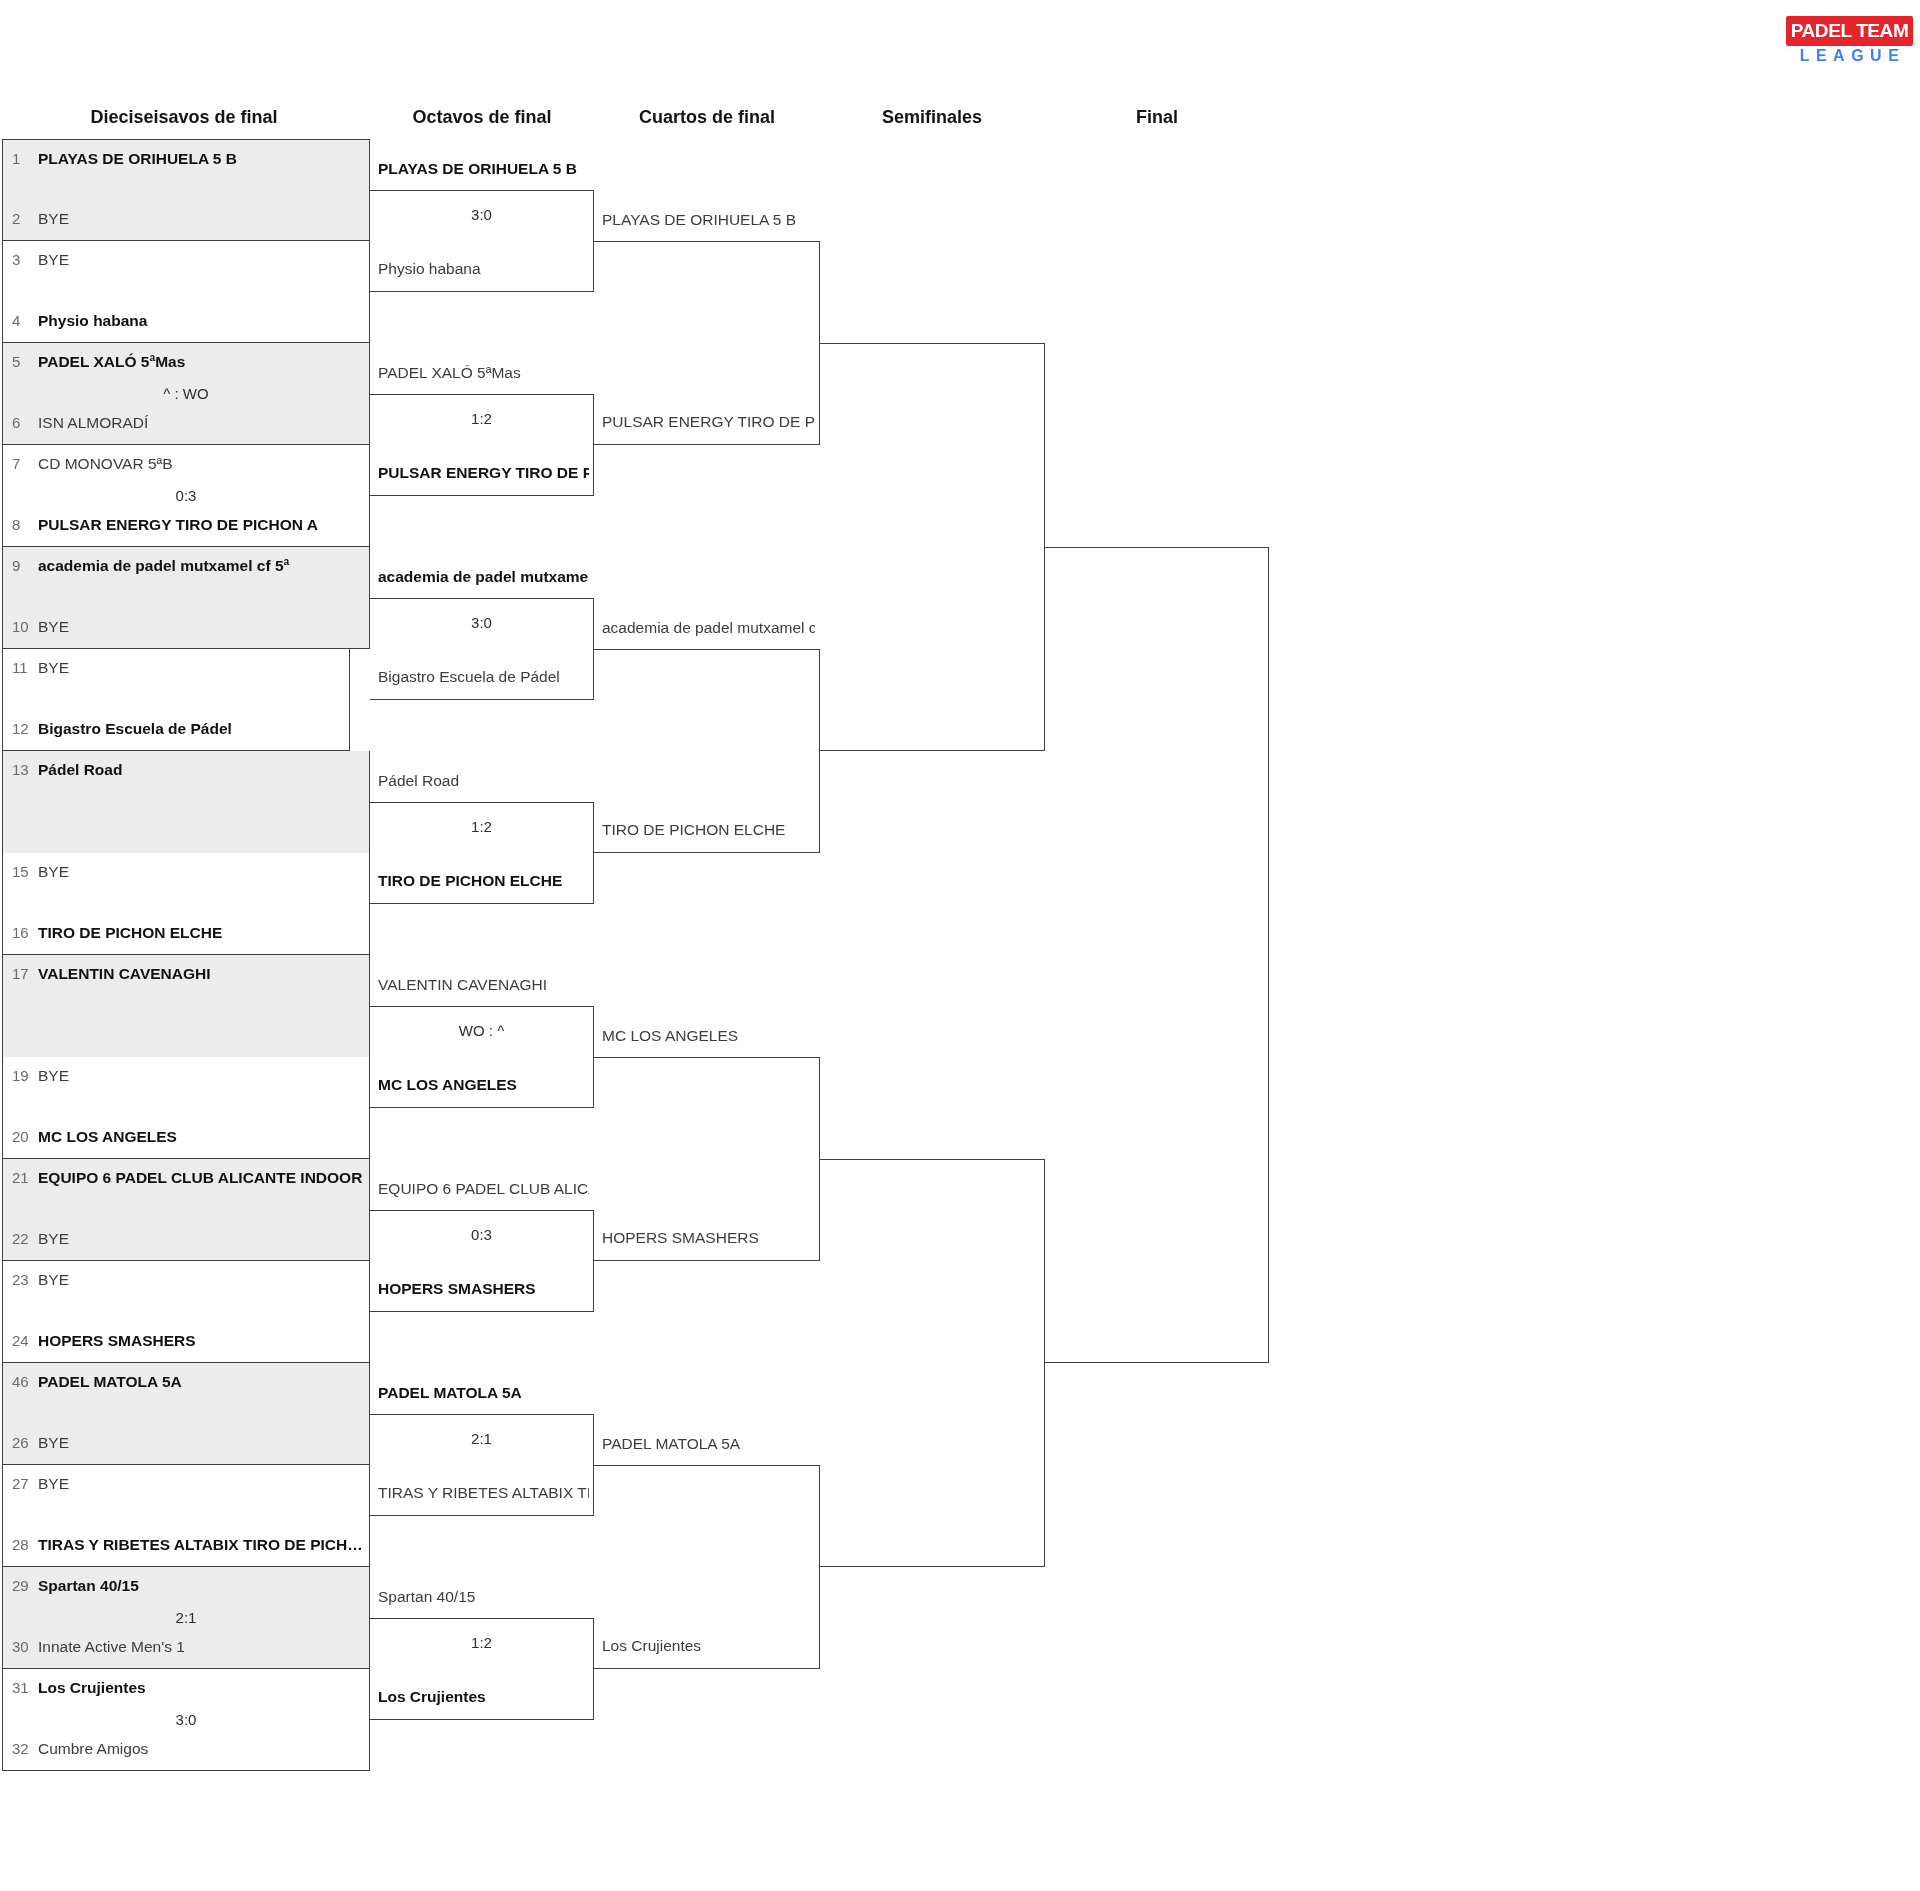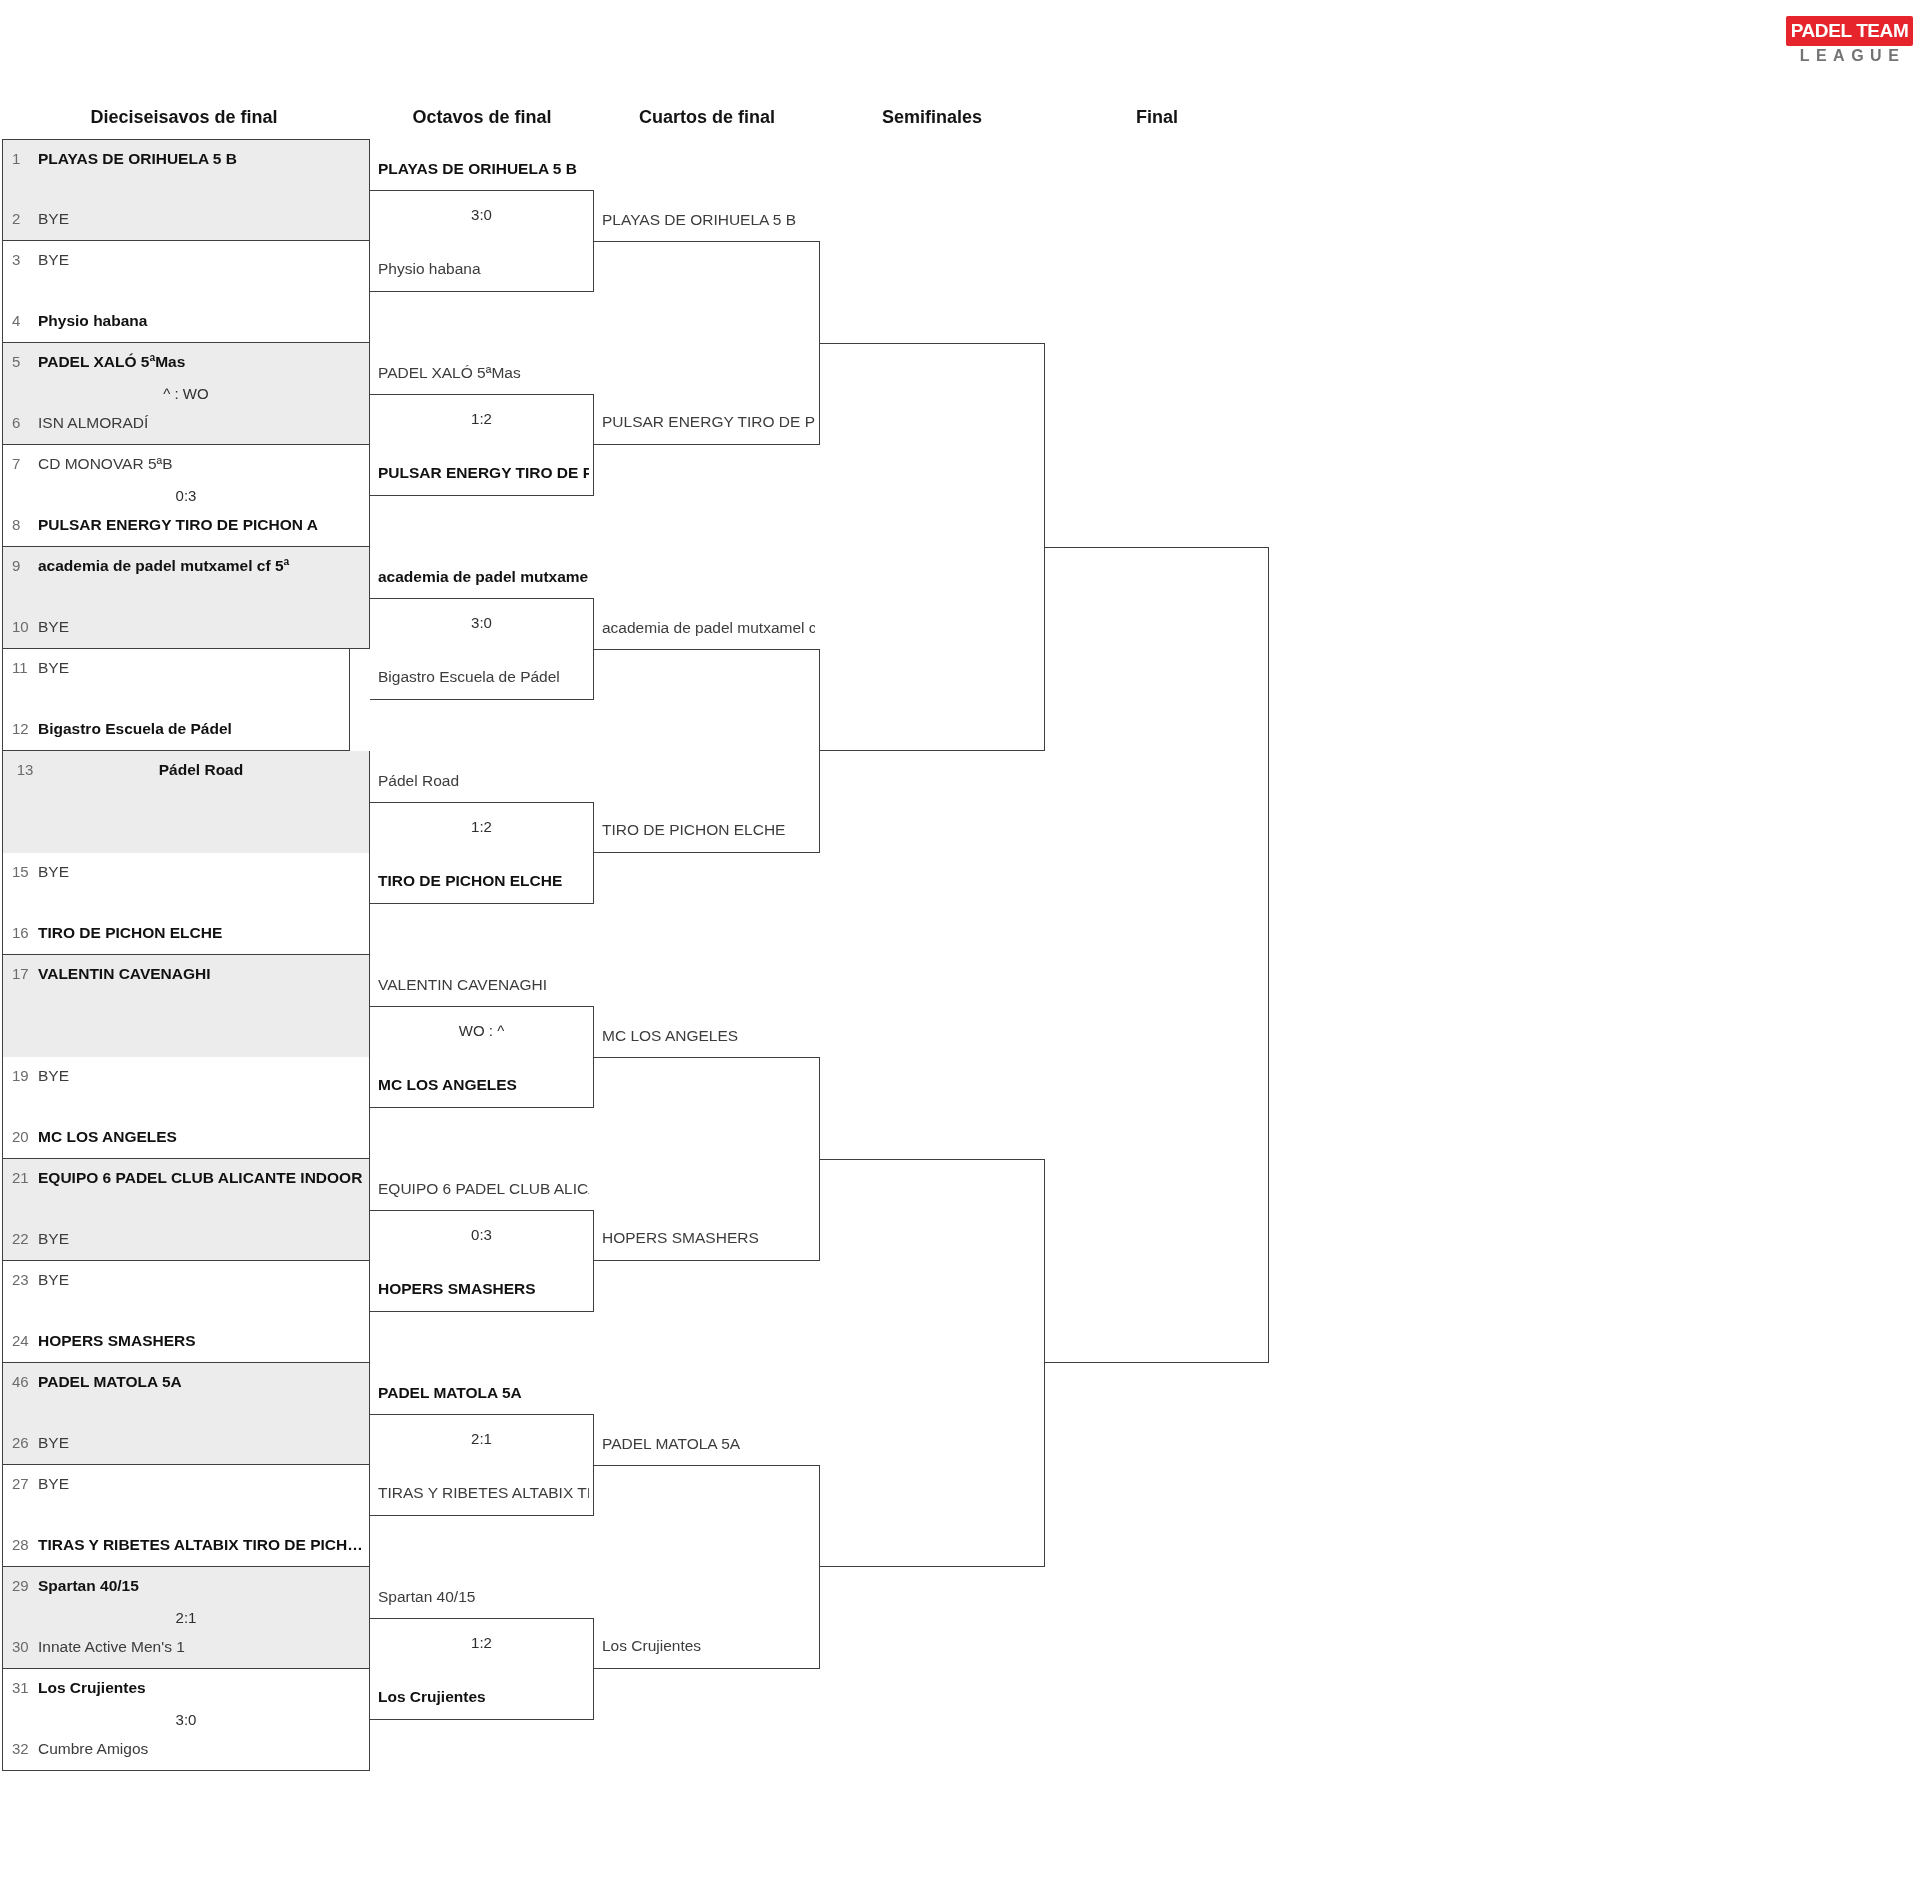--- a/index.html
+++ b/index.html
@@ -6,21 +6,21 @@
   body{font-family:"Liberation Sans","DejaVu Sans",sans-serif;-webkit-font-smoothing:antialiased;}
   #page{position:relative;width:1920px;height:1891px;background:#fff;overflow:hidden;}
 
   
   #title-block{position:absolute;left:4px;top:6px;}
   .title-line{font-size:27px;font-weight:700;color:#161616;line-height:33px;letter-spacing:-0.2px;white-space:nowrap;}
   .sun{font-size:22px;font-weight:400;vertical-align:2px;margin-left:1px;}
 
   #logo{position:absolute;left:1786px;top:16px;width:127px;}
   #logo .logo-top{background:#e6242b;color:#ffffff;font-size:19px;font-weight:700;line-height:30px;height:30px;text-align:center;letter-spacing:-0.4px;border-radius:2px;}
-  #logo .logo-bottom{color:#737373;font-size:16px;font-weight:700;line-height:17px;text-align:center;letter-spacing:6.5px;padding-left:6px;margin-top:1px;}
+  #logo .logo-bottom{color:#3b82f6;font-size:16px;font-weight:700;line-height:17px;text-align:center;letter-spacing:6.5px;padding-left:6px;margin-top:1px;}
 
   
   .round-header{position:absolute;top:104px;width:240px;text-align:center;font-size:18px;font-weight:600;color:#141414;line-height:26px;white-space:nowrap;}
   .h0{left:64px;}  
   .h1{left:362px;} 
   .h2{left:587px;} 
   .h3{left:812px;} 
   .h4{left:1037px;}
 
   
@@ -120,21 +120,21 @@
       <div class="box r1 white no-top" style="left: 2px; top: 649px; width: 348px; height: 102px;">
         <div class="slot top">
           <span class="seed">11</span>
           <span class="team">BYE</span>
         </div>
         <div class="slot bottom">
           <span class="seed">12</span>
           <span class="team w">Bigastro Escuela de Pádel</span>
         </div>
       </div>
-      <div class="box r1 gray no-top" style="left: 2px; top: 751px; width: 368px; height: 132px; background: rgb(236, 236, 236); text-align: center;">
+      <div class="box r1 gray no-top" style="left: 2px; top: 751px; width: 368px; height: 132px; background: rgb(236, 236, 236);">
         <div class="slot top">
           <span class="seed">13</span>
           <span class="team w">Pádel Road</span>
         </div>
         <div class="slot bottom">
           <span class="seed">14</span>
           <span class="team">BYE</span>
         </div>
       </div>
       <div class="box r1 white no-top" style="left: 2px; top: 853px; width: 368px; height: 102px;">

